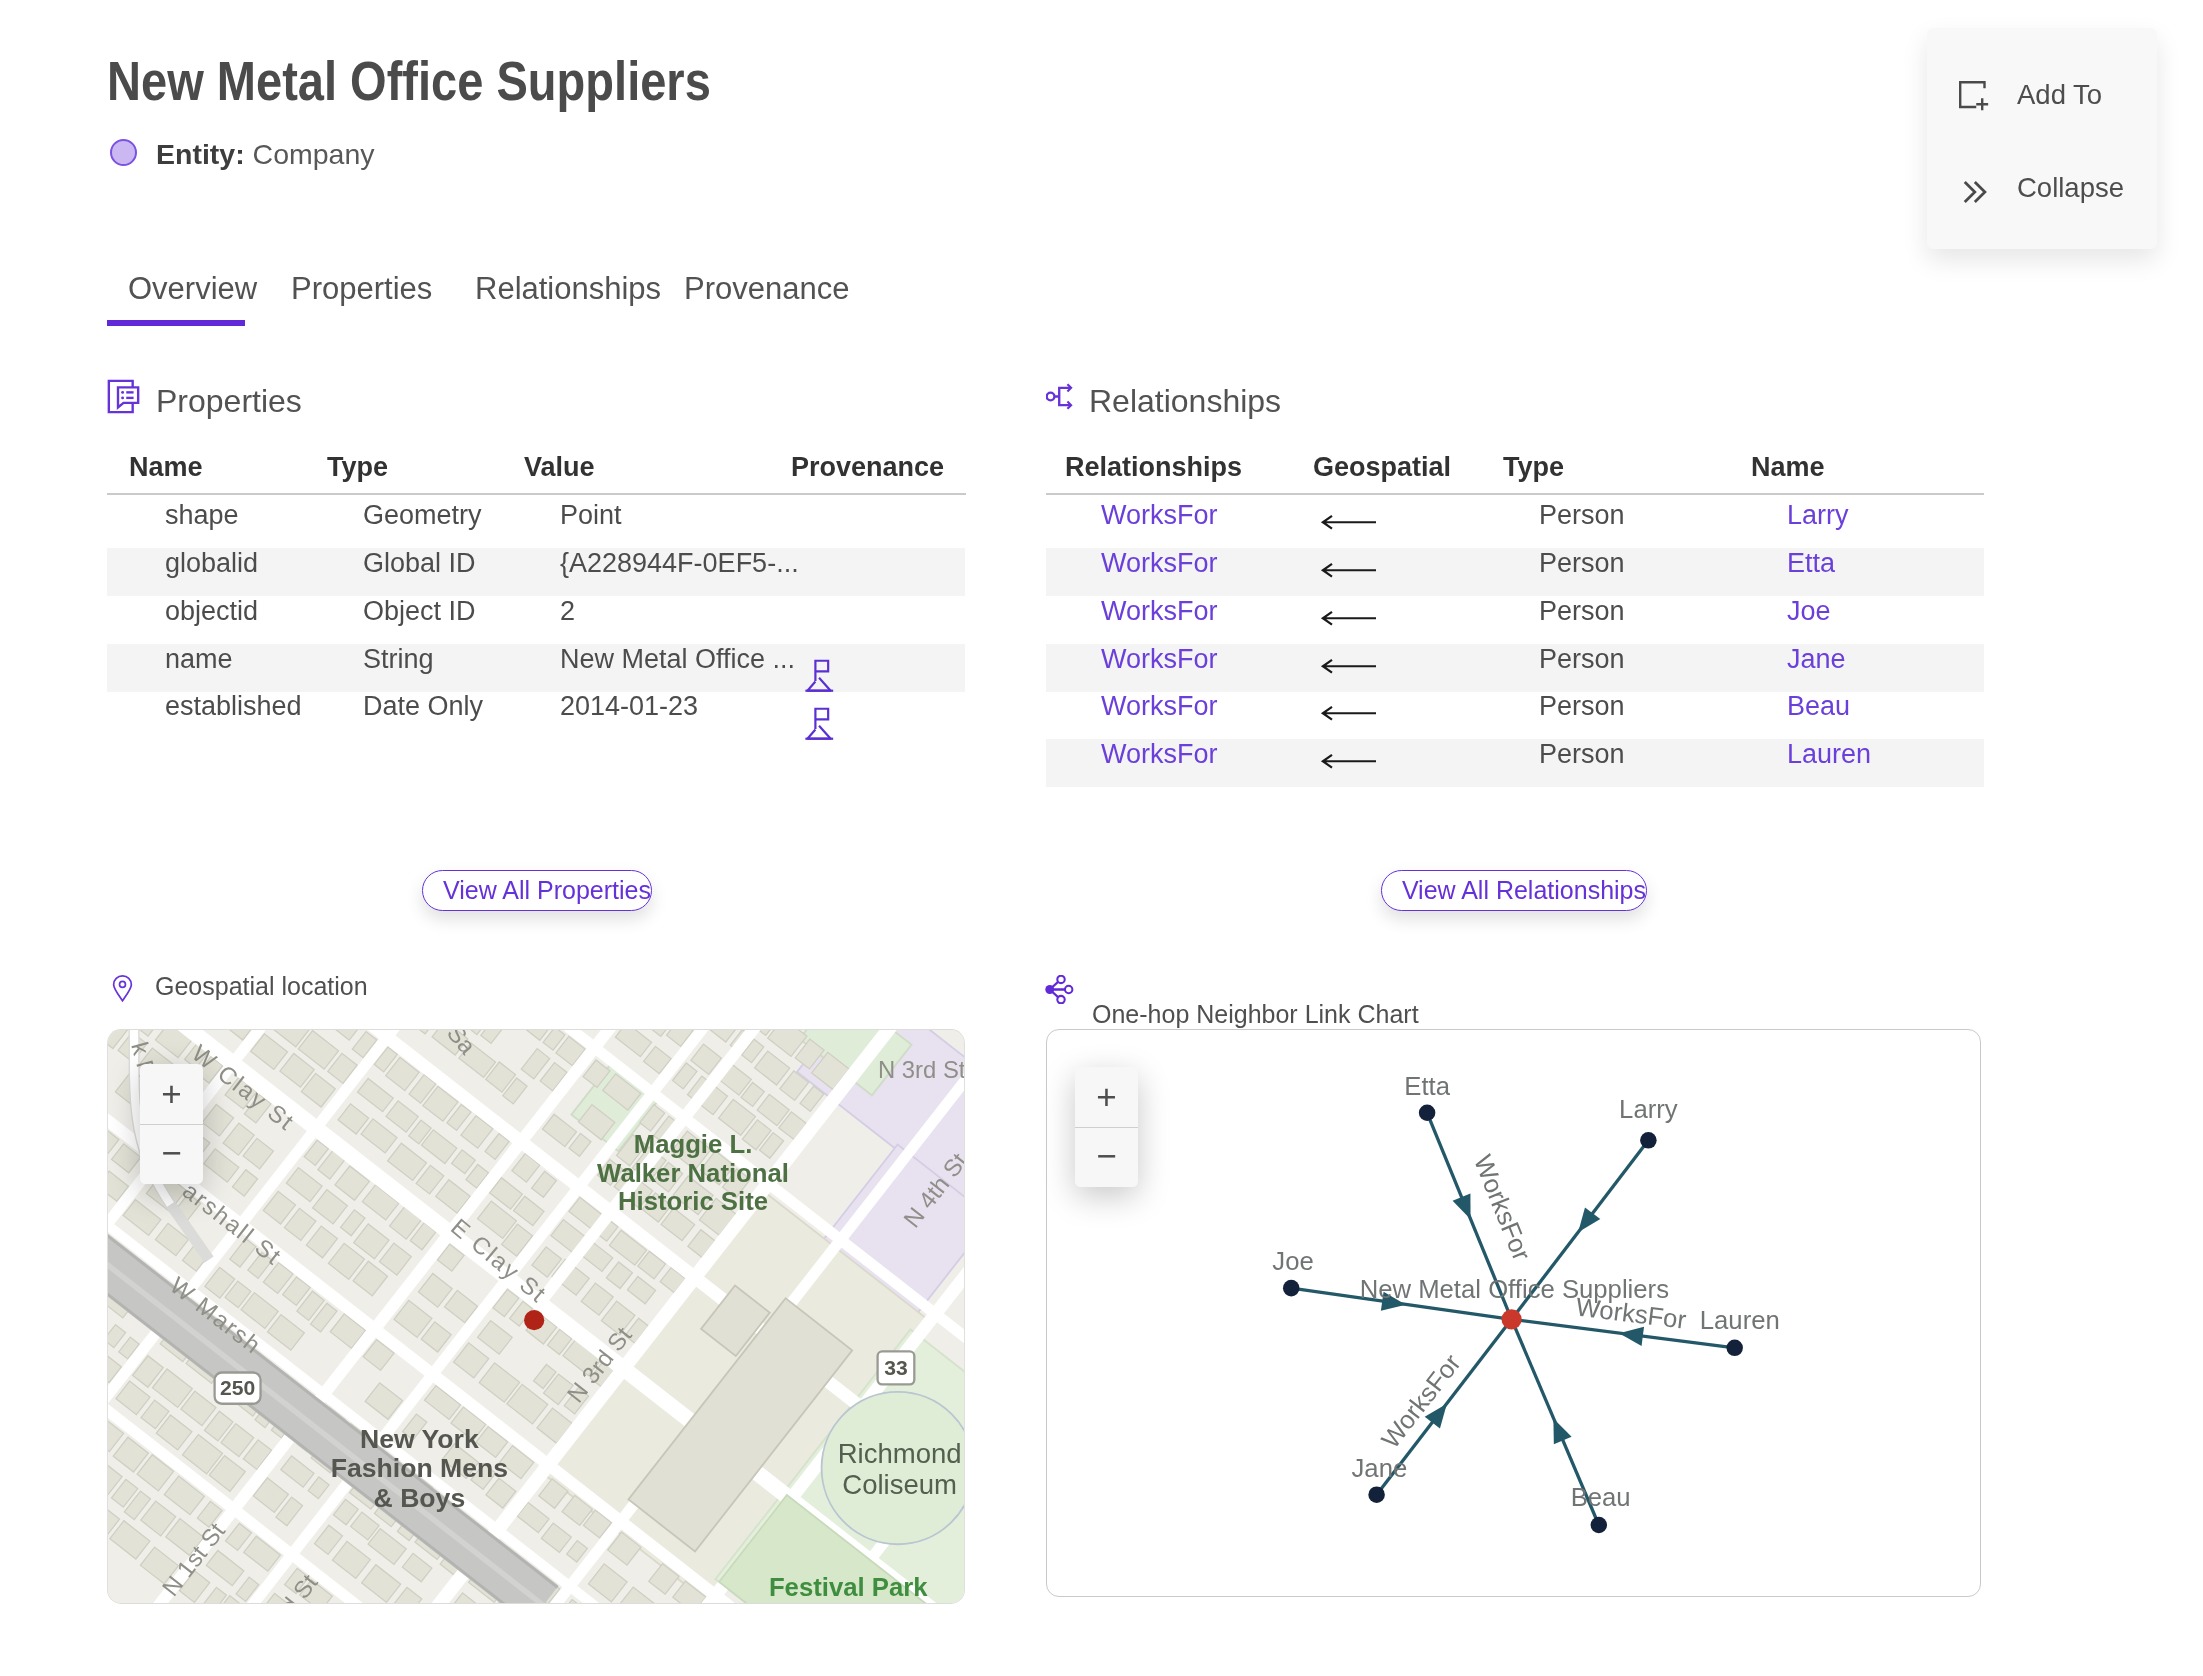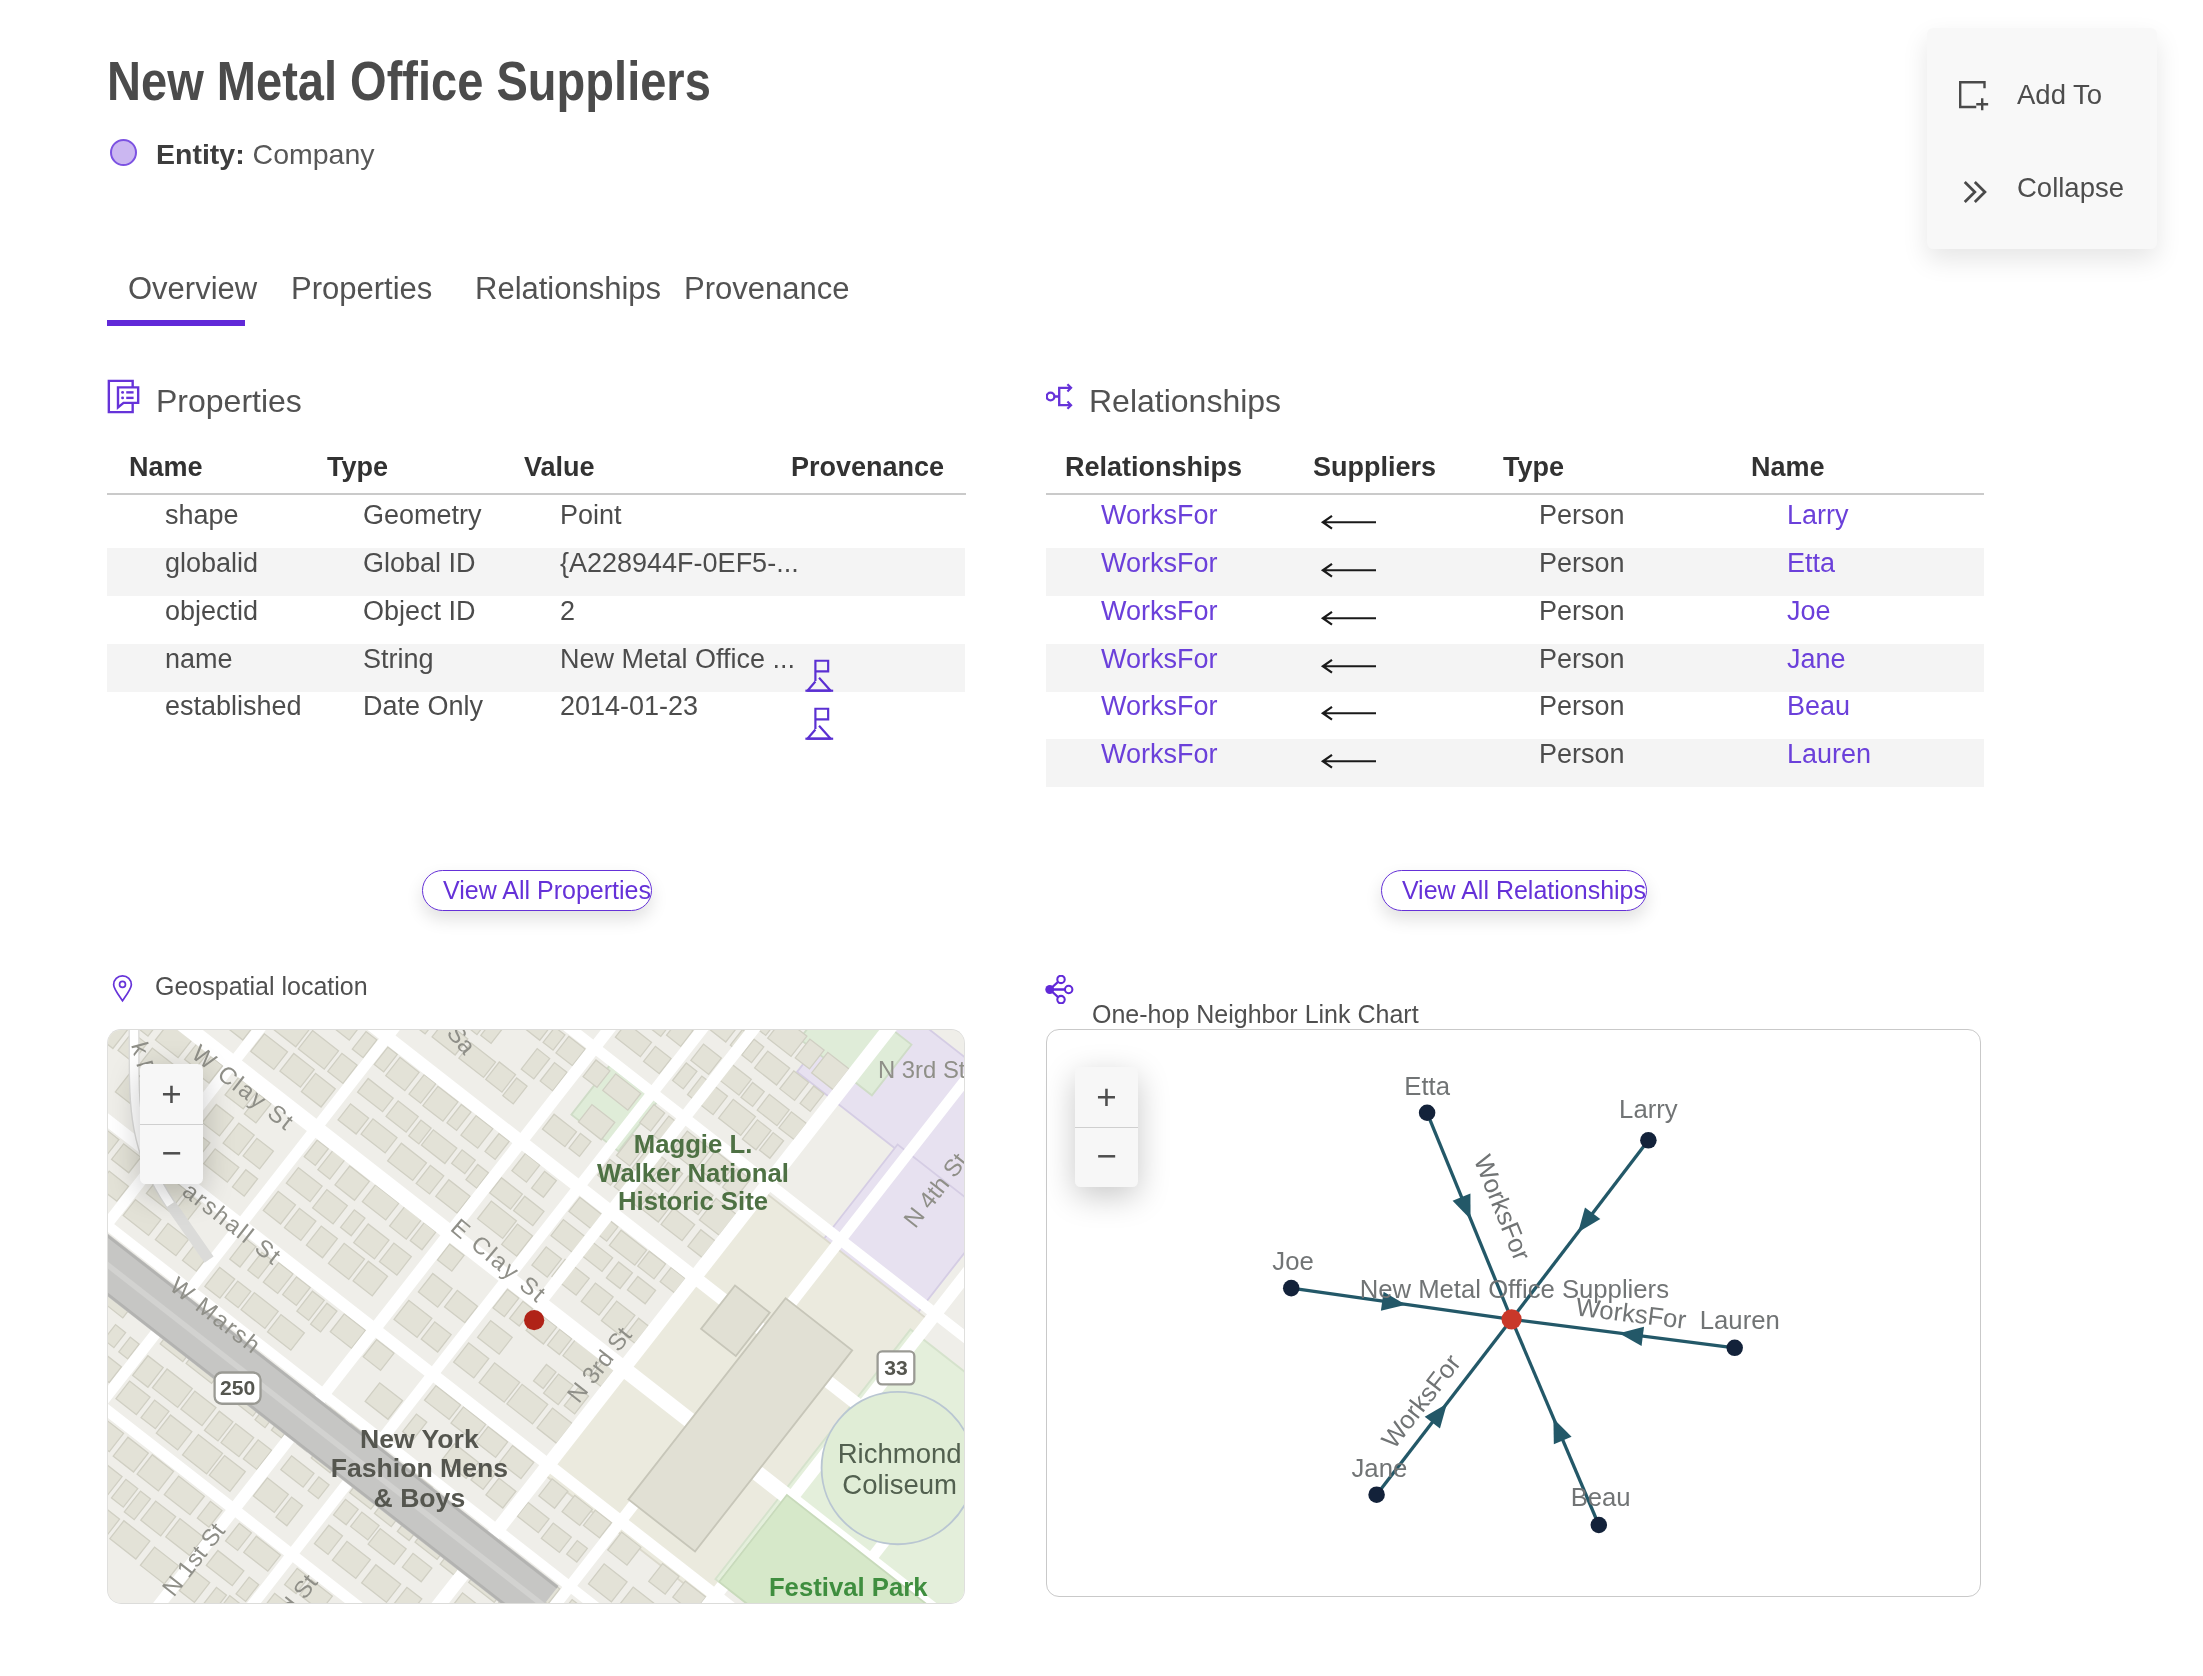--- a/index.html
+++ b/index.html
@@ -108,21 +108,21 @@
 
   <svg class="abs" style="left:1046px;top:380px" width="31" height="33" viewBox="0 0 34 36" fill="none" stroke="#6633d9" stroke-width="2.6">
     <circle cx="5" cy="18" r="4.2"></circle>
     <path d="M9.5 18 H14.5 M14.5 18 V8.5 H27 M14.5 18 V27.5 H27"></path>
     <path d="M23.5 4.5 L27.5 8.5 L23.5 12.5" stroke-width="2.4"></path>
     <path d="M23.5 23.5 L27.5 27.5 L23.5 31.5" stroke-width="2.4"></path>
   </svg>
   <div class="sechead" style="left:1089px;top:383px">Relationships</div>
 
   <div class="thead" style="left:1065px;top:452px">Relationships</div>
-  <div class="thead" style="left:1313px;top:452px">Suppliers</div>
+  <div class="thead" style="left:1313px;top:452px">Geospatial</div>
   <div class="thead" style="left:1503px;top:452px">Type</div>
   <div class="thead" style="left:1751px;top:452px">Name</div>
   <div class="trule" style="left:1046px;top:493px;width:938px"></div>
   <div class="rowband" style="left:1046px;top:548px;width:938px"></div>
   <div class="rowband" style="left:1046px;top:644px;width:938px"></div>
   <div class="rowband" style="left:1046px;top:739px;width:938px"></div>
 
   <div class="cell purp" style="left:1065px;top:500px">WorksFor</div>
     <div class="cell" style="left:1503px;top:500px">Person</div>
     <div class="cell purp" style="left:1751px;top:500px">Larry</div>

